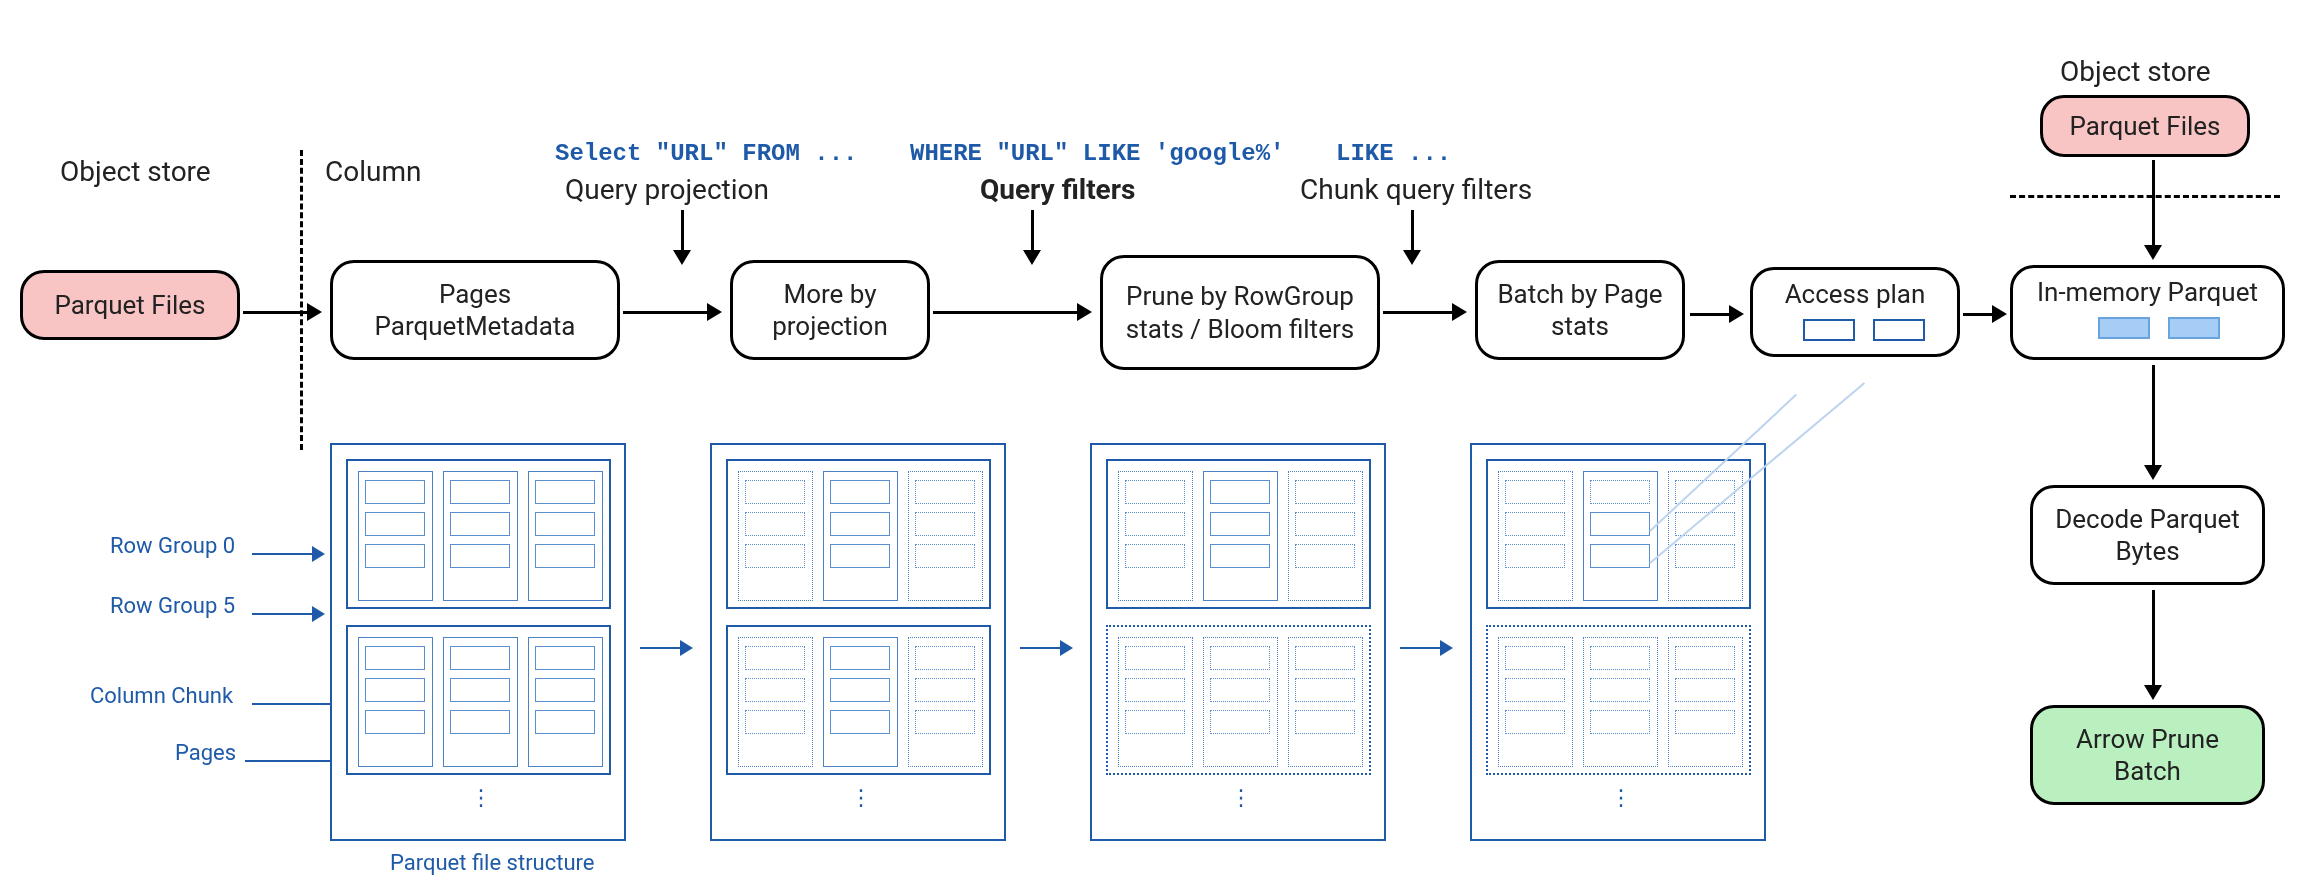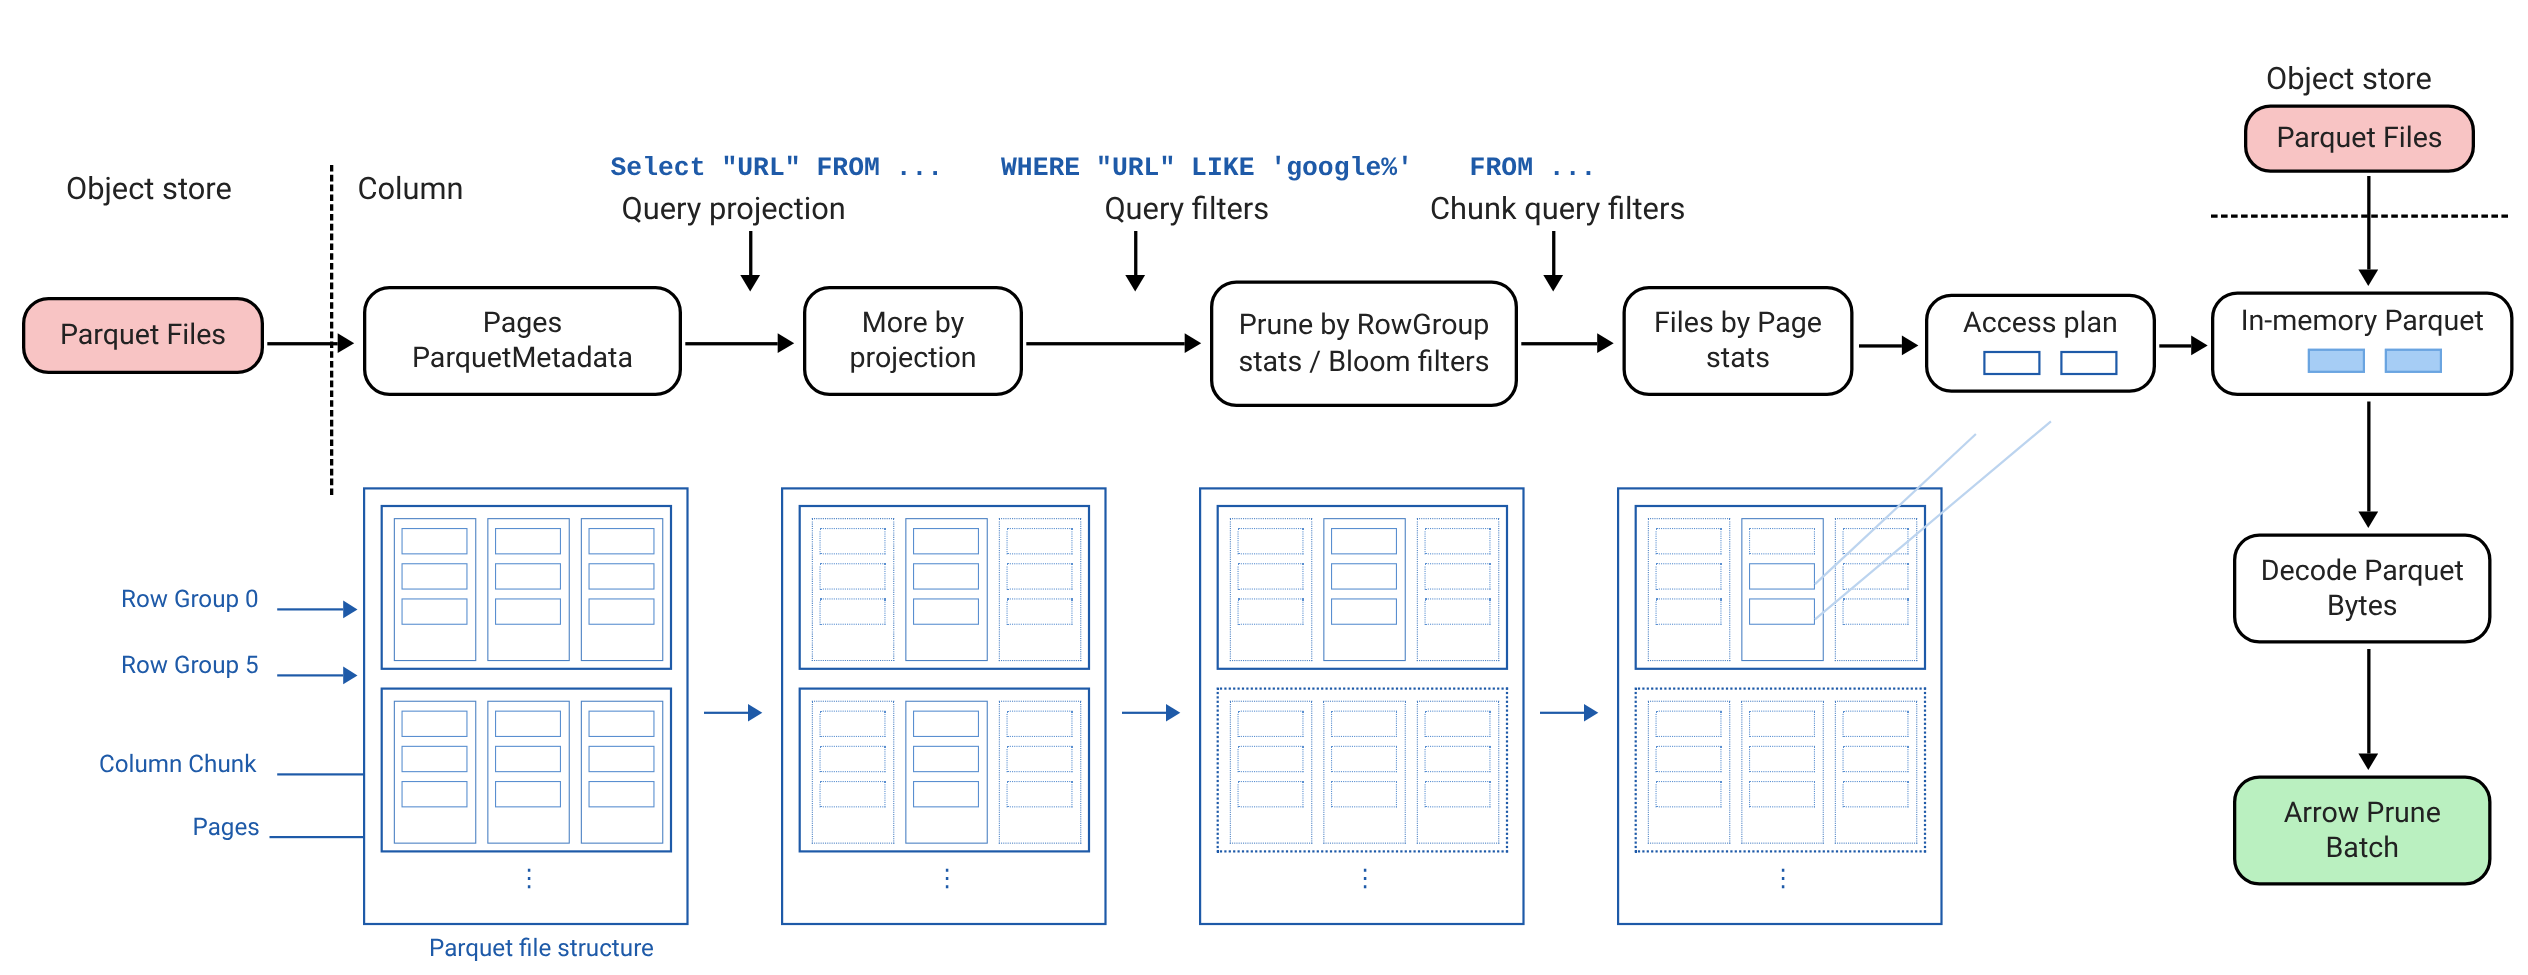--- a/index.html
+++ b/index.html
@@ -144,27 +144,27 @@
 <div class="dashed-line-h" style="left:2010px; top:195px; width:270px;"></div>
 
 <div class="code-label" style="left:555px; top:140px;">Select "URL" FROM ...</div>
 <div class="label" style="left:565px; top:173px;">Query projection</div>
 <div class="arrow-v" style="left:673px; top:210px;">
   <div class="arrow-v-line" style="height:40px;"></div>
     <div class="arrow-head-d"></div>
 </div>
 
 <div class="code-label" style="left:910px; top:140px;">WHERE "URL" LIKE 'google%'</div>
-<div class="label" style="left:1004px; top:173px;">Query filters</div>
+<div class="label" style="left:980px; top:173px;font-weight:bold;">Query filters</div>
 <div class="arrow-v" style="left:1023px; top:210px;">
   <div class="arrow-v-line" style="height:40px;"></div>
     <div class="arrow-head-d"></div>
 </div>
 
-<div class="code-label" style="left:1336px; top:140px;">FROM ...</div>
+<div class="code-label" style="left:1336px; top:140px;">LIKE ...</div>
 <div class="label" style="left:1300px; top:173px;">Chunk query filters</div>
 <div class="arrow-v" style="left:1403px; top:210px;">
   <div class="arrow-v-line" style="height:40px;"></div>
     <div class="arrow-head-d"></div>
 </div>
 
 <div class="box pink" style="left:20px; top:270px; width:220px; height:70px;">
     <span>Parquet Files</span>
   </div>
 
@@ -174,21 +174,21 @@
 
 <div class="box" style="left:730px; top:260px; width:200px; height:100px;">
     <span>More by projection</span>
   </div>
 
 <div class="box" style="left:1100px; top:255px; width:280px; height:115px;">
     <span>Prune by RowGroup stats / Bloom filters</span>
   </div>
 
 <div class="box" style="left:1475px; top:260px; width:210px; height:100px;">
-    <span>Files by Page stats</span>
+    <span>Batch by Page stats</span>
   </div>
 
 <div class="box" style="left:1750px; top:267px; width:210px; height:90px; flex-direction:column; justify-content:flex-start; padding-top:8px;">
   <span>Access plan</span>
   <div style="position:relative; width:100%; height:30px; margin-top:8px;">
     <div class="small-rect" style="left:40px; top:0; width:52px; height:22px;"></div>
     <div class="small-rect" style="left:110px; top:0; width:52px; height:22px;"></div>
   </div>
 </div>
 

